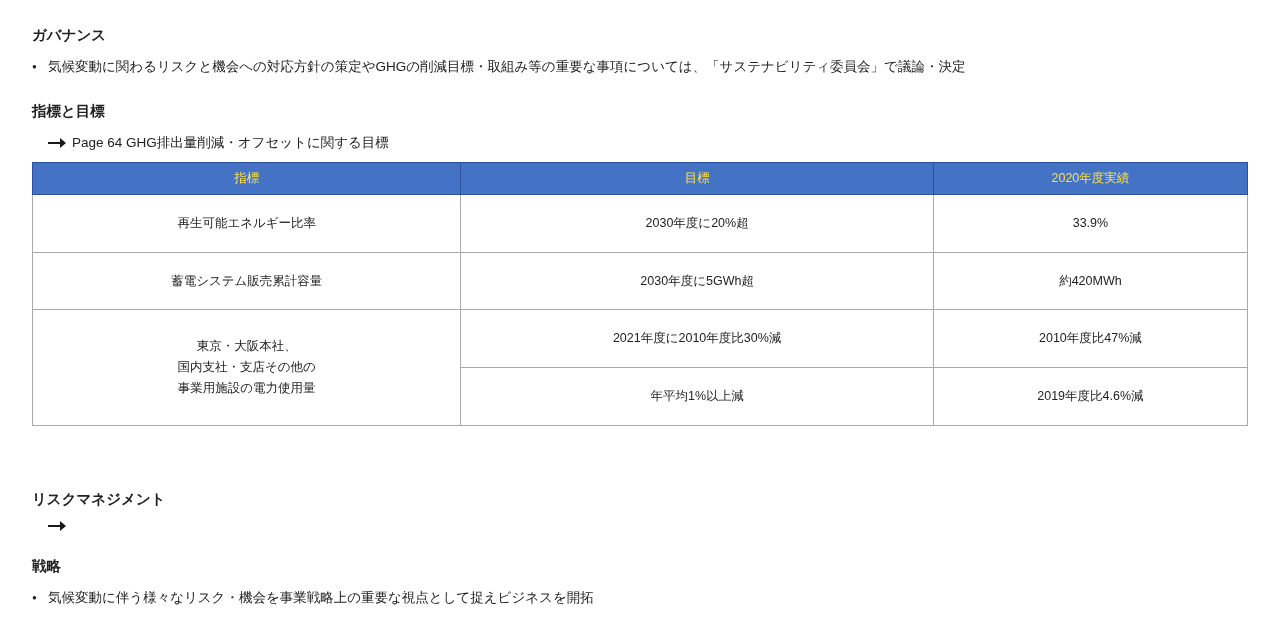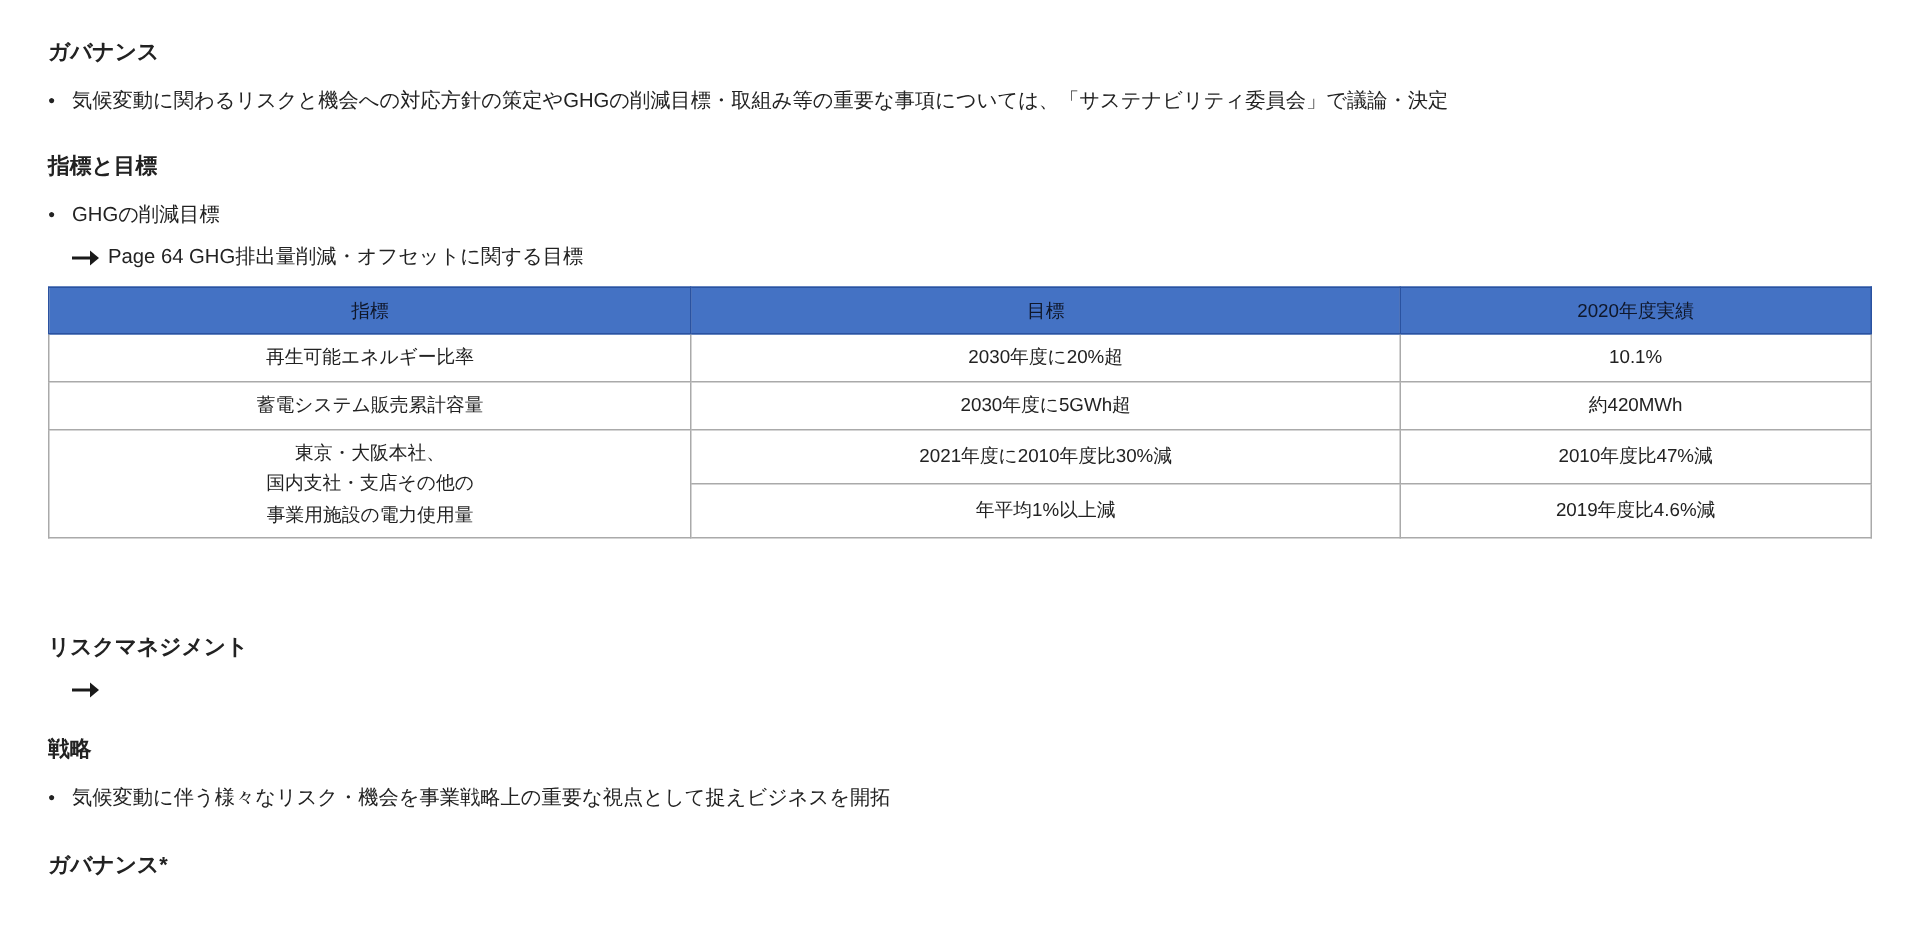--- a/index.html
+++ b/index.html
@@ -91,29 +91,29 @@
     }
     
     .data-table {
       width: 100%;
       border-collapse: collapse;
       margin-top: 8px;
       font-size: 12.5px;
     }
     .data-table th {
       background: #4472C4;
-      color: #0f172a;
+      color: #fde047;
       text-align: center;
       padding: 5px 0;
       border: 1px solid #2a52a0;
       font-weight: normal;
     }
     .data-table td {
       border: 1px solid #aaa;
-      padding: 5px 8px;
+      padding: 18px 8px;
       text-align: center;
       vertical-align: middle;
     }
   </style>
 </head>
 <body>
 
 <div class="layout">
 
   <div class="col-left">
@@ -122,43 +122,38 @@
       <div class="section-title">ガバナンス</div>
       <ul class="bullet-list">
         <li>
           <span>気候変動に関わるリスクと機会への対応方針の策定やGHGの削減目標・取組み等の重要な事項については、「サステナビリティ委員会」で議論・決定</span>
         </li>
       </ul>
     </div>
 
     <div class="section">
       <div class="section-title">指標と目標</div>
-      <ul class="bullet-list">
-        <li>
-          <span>GHGの削減目標</span>
-        </li>
-      </ul>
       <div class="arrow-link">
         <span class="arrow-icon"></span>
         <span>Page 64 GHG排出量削減・オフセットに関する目標</span>
       </div>
 
       <table class="data-table">
         <thead>
           <tr>
             <th>指標</th>
             <th>目標</th>
             <th>2020年度実績</th>
           </tr>
         </thead>
         <tbody>
           <tr>
             <td>再生可能エネルギー比率</td>
             <td>2030年度に20%超</td>
-            <td>10.1%</td>
+            <td>33.9%</td>
           </tr>
           <tr>
             <td>蓄電システム販売累計容量</td>
             <td>2030年度に5GWh超</td>
             <td>約420MWh</td>
           </tr>
           <tr>
             <td rowspan="2" style="white-space: pre-line;">東京・大阪本社、
 国内支社・支店その他の
 事業用施設の電力使用量</td>

